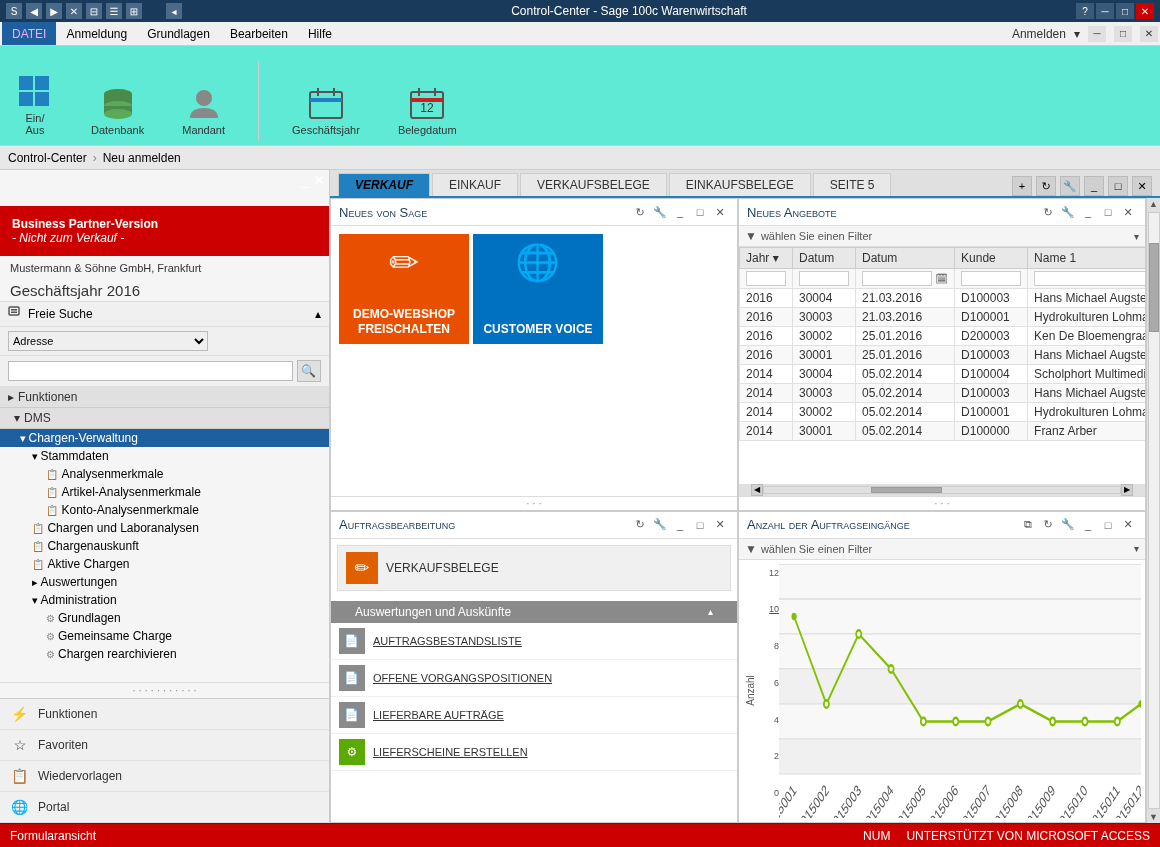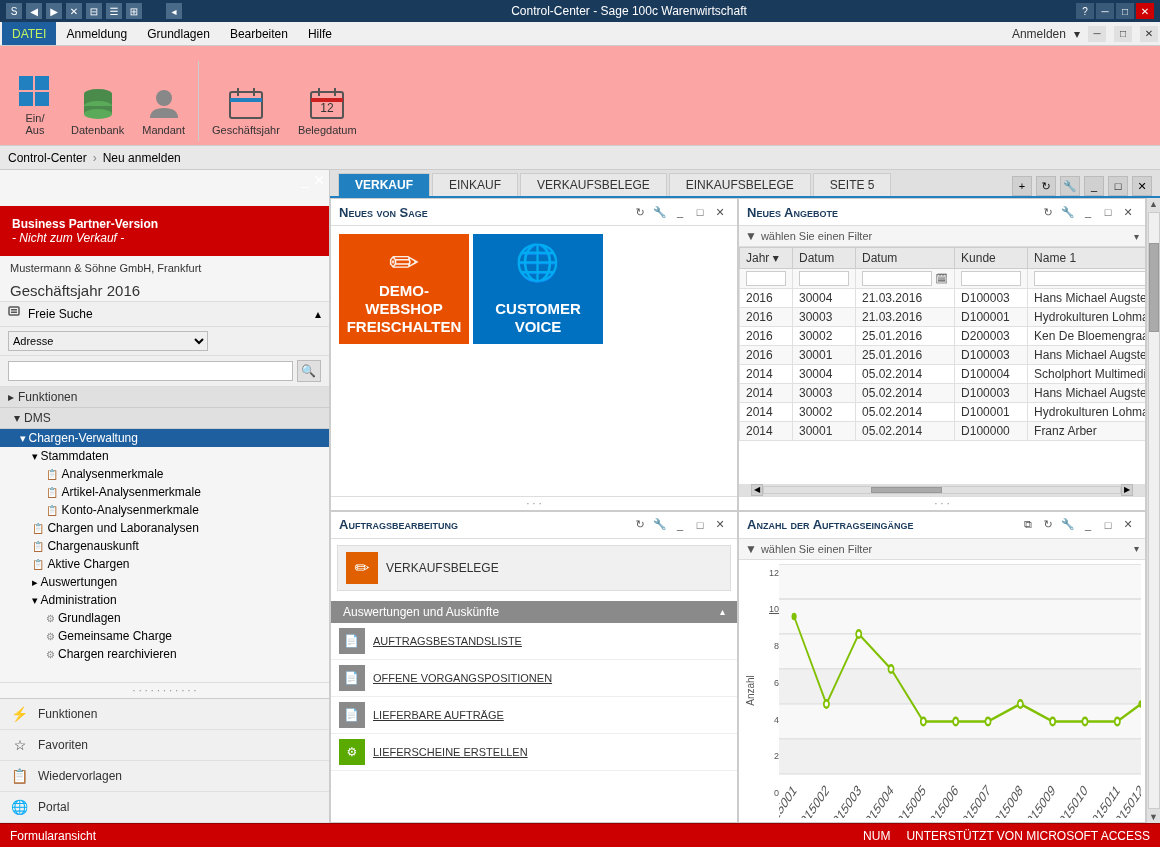--- a/index.html
+++ b/index.html
@@ -8,25 +8,25 @@
     
     .title-bar { background: #1a3a5c; color: white; height: 22px; display: flex; align-items: center; justify-content: space-between; padding: 0 6px; font-size: 12px; }
     .title-bar-left { display: flex; align-items: center; gap: 4px; }
     .title-icon { width: 16px; height: 16px; background: #4a6a8a; display: inline-flex; align-items: center; justify-content: center; font-size: 10px; color: white; cursor: pointer; }
     .title-bar-controls { display: flex; gap: 2px; }
     .title-ctrl { width: 18px; height: 16px; background: #3a5a7a; color: white; display: flex; align-items: center; justify-content: center; font-size: 10px; cursor: pointer; }
 
     
     .menu-bar { background: #f0f0f0; height: 24px; display: flex; align-items: center; padding: 0 2px; border-bottom: 1px solid #ccc; }
     .menu-item { padding: 3px 10px; cursor: pointer; font-size: 12px; color: #000000; height: 100%; display: flex; align-items: center; }
-    .menu-item.active { background: #1e5fa0; color: #bef264; }
+    .menu-item.active { background: #1e5fa0; color: #f0abfc; }
     .menu-right { margin-left: auto; display: flex; align-items: center; gap: 8px; color: #333; font-size: 12px; }
 
     
-    .ribbon { background: #fca5a5; border-bottom: 1px solid #ccc; padding: 4px 8px; display: flex; align-items: flex-end; gap: 0; height: 100px; }
+    .ribbon { background: #5eead4; border-bottom: 1px solid #ccc; padding: 4px 8px; display: flex; align-items: flex-end; gap: 20px; height: 100px; }
     .ribbon-btn { display: flex; flex-direction: column; align-items: center; gap: 2px; padding: 4px 8px; cursor: pointer; border: 1px solid transparent; min-width: 48px; }
     .ribbon-btn .rb-icon { width: 36px; height: 36px; display: flex; align-items: center; justify-content: center; font-size: 22px; }
     .ribbon-btn .rb-label { font-size: 11px; text-align: center; color: #333; }
     .ribbon-separator { width: 1px; background: #ccc; height: 80px; margin: 0 4px; }
 
     
     .address-bar { background: #e8e8e8; height: 24px; display: flex; align-items: center; padding: 0 8px; border-bottom: 1px solid #ccc; font-size: 12px; }
 
     
     .main-layout { display: flex; height: calc(847px - 22px - 24px - 100px - 24px - 24px); }
@@ -57,41 +57,41 @@
     .bottom-nav { border-top: 1px solid #ccc; background: #f0f0f0; }
     .nav-item { display: flex; align-items: center; padding: 5px 10px; cursor: pointer; gap: 8px; font-size: 12px; color: #333; border-bottom: 1px solid #e0e0e0; }
     .nav-icon { width: 20px; height: 20px; display: flex; align-items: center; justify-content: center; font-size: 14px; }
 
     
     .right-main { flex: 1; display: flex; flex-direction: column; background: #c8c8c8; overflow: hidden; }
 
     
     .tabs-bar { background: #e0e0e0; display: flex; align-items: flex-end; padding: 0 8px; border-bottom: 2px solid #2080c0; gap: 2px; height: 28px; }
     .tab { padding: 4px 16px; cursor: pointer; font-size: 12px; color: #333; border: 1px solid #ccc; border-bottom: none; background: #e8e8e8; }
-    .tab.active { background: #2080c0; color: #ffffff; font-weight: bold; }
+    .tab.active { background: #2080c0; color: #000000; font-weight: bold; font-style: italic; }
     .tabs-actions { margin-left: auto; display: flex; gap: 4px; align-items: center; }
     .tab-action-btn { width: 20px; height: 20px; background: #d0d0d0; border: 1px solid #bbb; display: flex; align-items: center; justify-content: center; cursor: pointer; font-size: 11px; }
 
     
     .content-area { flex: 1; display: grid; grid-template-columns: 1fr 1fr; grid-template-rows: 1fr 1fr; gap: 0; overflow: hidden; }
 
     
     .widget { background: white; border: 1px solid #ccc; display: flex; flex-direction: column; overflow: hidden; }
     .widget-header { background: white; border-bottom: 1px solid #ddd; padding: 4px 8px; display: flex; align-items: center; gap: 4px; }
-    .widget-title { font-size: 13px; font-variant: small-caps; color: #1a3a5c; font-weight: bold; flex: 1; }
+    .widget-title { font-size: 13px; font-variant: small-caps; color: #1a3a5c; font-weight: normal; flex: 1; }
     .widget-controls { display: flex; gap: 2px; }
     .wc-btn { width: 18px; height: 18px; display: flex; align-items: center; justify-content: center; font-size: 11px; cursor: pointer; color: #555; }
     .widget-body { flex: 1; overflow: hidden; }
 
     
     .news-body { display: flex; gap: 4px; padding: 8px; }
     .news-tile { width: 130px; height: 110px; display: flex; flex-direction: column; align-items: center; justify-content: flex-end; padding: 8px; cursor: pointer; position: relative; overflow: hidden; }
     .news-tile.orange { background: #e85000; }
     .news-tile.blue { background: #0070c0; }
-    .news-tile-label { color: white; font-size: 15px; font-weight: bold; text-align: center; line-height: 1.2; z-index: 1; }
+    .news-tile-label { color: white; font-size: 12px; font-weight: bold; text-align: center; line-height: 1.2; z-index: 1; }
     .news-tile-icon { position: absolute; top: 8px; left: 50%; transform: translateX(-50%); font-size: 36px; color: rgba(255,255,255,0.9); }
 
     
     .filter-row { display: flex; align-items: center; padding: 3px 6px; gap: 4px; background: #f5f5f5; border-bottom: 1px solid #ddd; }
     .filter-icon { font-size: 12px; color: #555; }
     .filter-text { flex: 1; font-size: 11px; color: #555; }
     .filter-arrow { font-size: 10px; color: #555; }
 
     
     .data-table { width: 100%; border-collapse: collapse; font-size: 11px; }
@@ -101,21 +101,21 @@
     .table-scroll { overflow-y: auto; overflow-x: auto; height: calc(100% - 56px); }
     .table-filter-row input { width: 100%; border: 1px solid #ccc; padding: 1px 3px; font-size: 10px; }
     .filter-cell { padding: 1px 2px; }
 
     
     .auftrags-body { padding: 6px; }
     .auftrags-tile { display: flex; align-items: center; gap: 8px; padding: 6px 8px; background: #f0f0f0; border: 1px solid #ddd; margin-bottom: 4px; cursor: pointer; }
     .at-icon { width: 32px; height: 32px; background: #e06000; display: flex; align-items: center; justify-content: center; color: white; font-size: 18px; }
     .at-label { font-size: 12px; color: #333; }
 
-    .auswertungen-header { display: flex; align-items: center; padding: 4px 12px; background: #8a8a8a; color: white; font-size: 11px; cursor: pointer; }
+    .auswertungen-header { display: flex; align-items: center; padding: 4px 24px; background: #8a8a8a; color: white; font-size: 11px; cursor: pointer; }
     .auswertungen-header .arrow { margin-left: auto; font-size: 10px; }
     .auswertung-item { display: flex; align-items: center; gap: 8px; padding: 5px 8px; border-bottom: 1px solid #eee; cursor: pointer; }
     .ai-icon { width: 26px; height: 26px; background: #8a8a8a; display: flex; align-items: center; justify-content: center; color: white; font-size: 12px; }
     .ai-icon.green { background: #5aaa00; }
     .ai-label { font-size: 11px; color: #333; text-transform: uppercase; text-decoration: underline; }
 
     
     .left-panel::-webkit-scrollbar, .table-scroll::-webkit-scrollbar { width: 12px; }
     .table-scrollbar { height: 12px; background: #e0e0e0; display: flex; align-items: center; padding: 0 12px; }
     .table-scrollbar-track { flex: 1; height: 8px; background: #e0e0e0; border: 1px solid #ccc; position: relative; }

